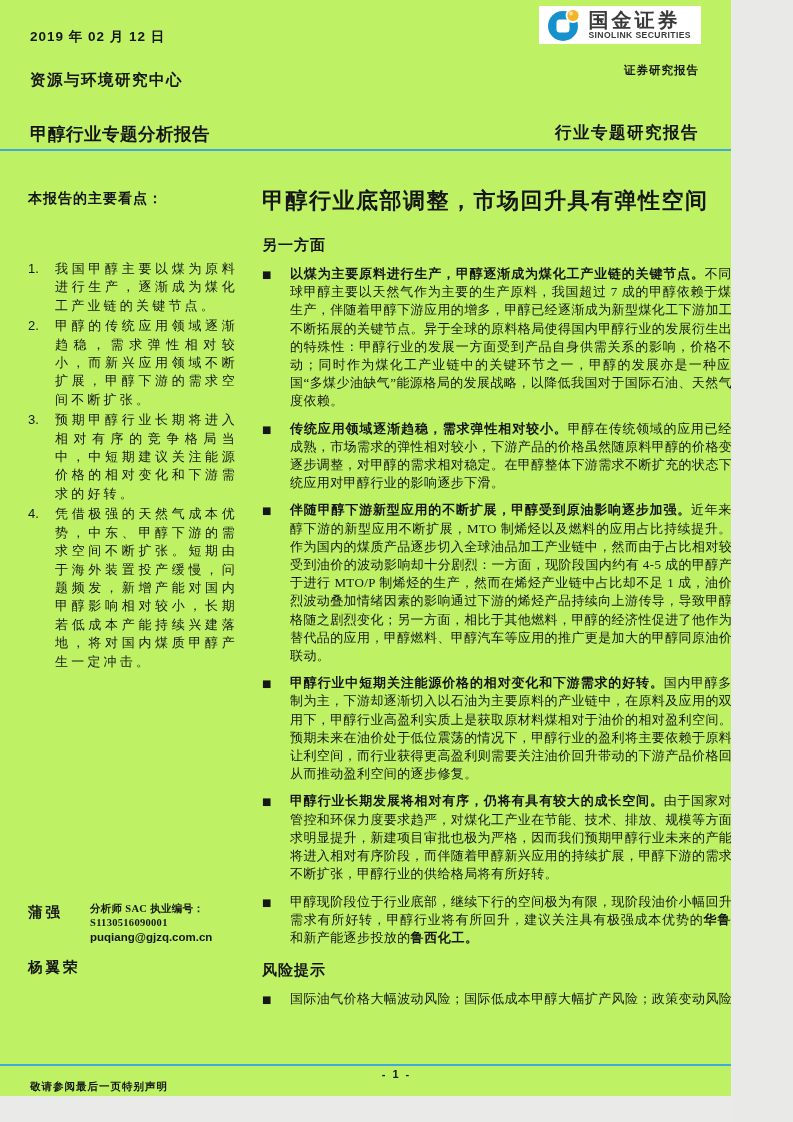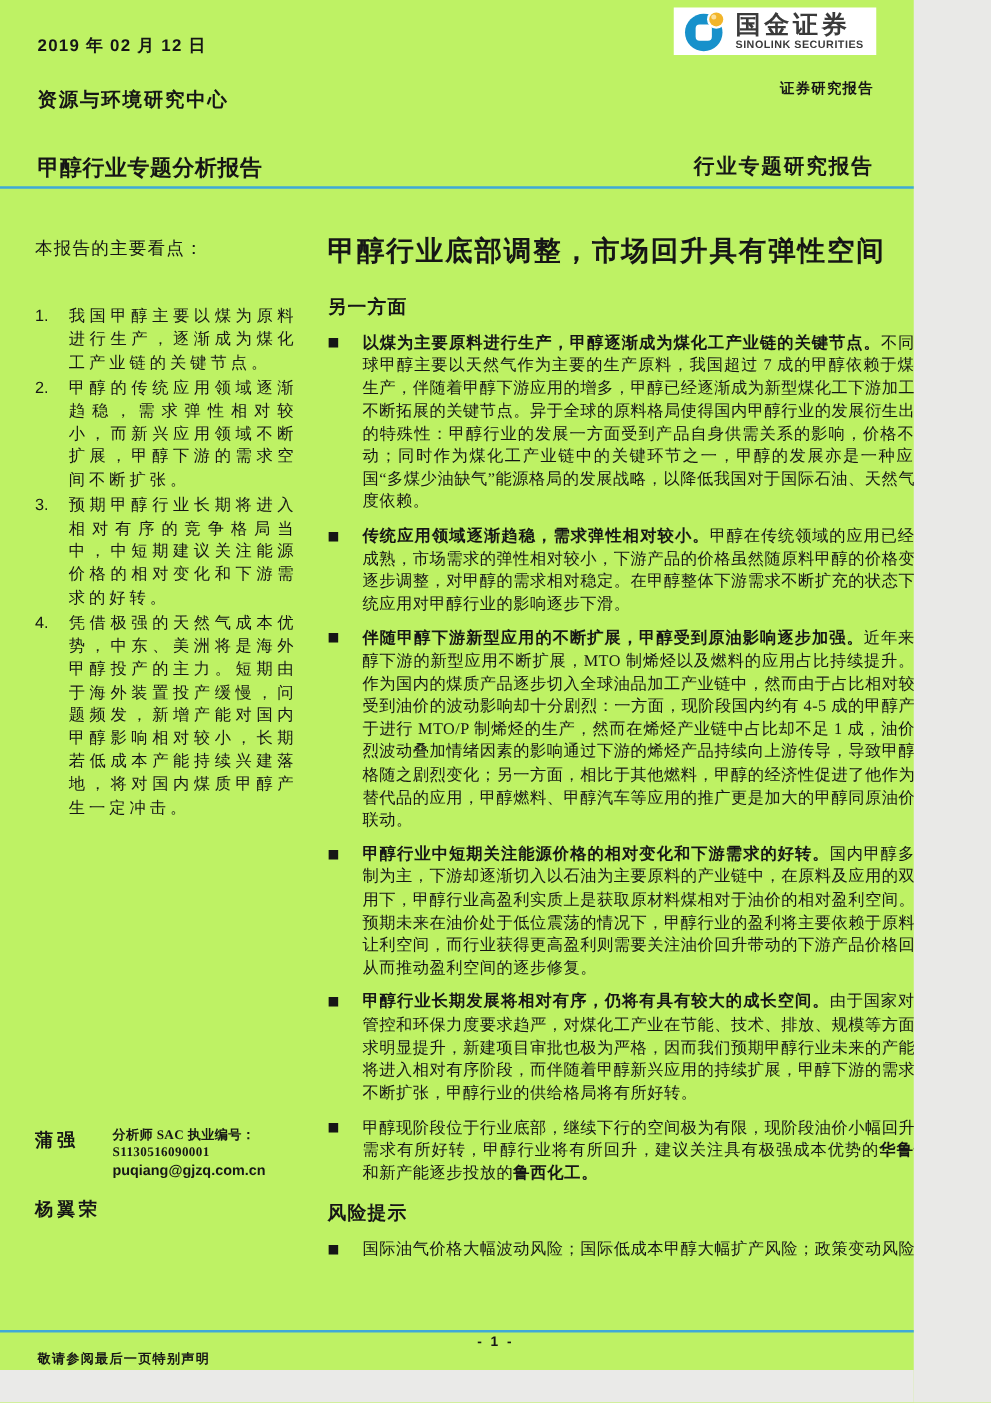--- a/index.html
+++ b/index.html
@@ -58,22 +58,22 @@
     font-weight:bold; font-size:16.5px; letter-spacing:1.5px;
   }
   .header-rule {
     position:absolute; left:0; top:149px;
     width:793px; height:2px; background:#3fa9d8;
   }
 
   
   .sidebar { position:absolute; left:28px; top:190px; width:210px; }
   .sidebar-heading {
-    font-weight:normal; font-size:14px; letter-spacing:1px;
-    margin-bottom:36px;
+    font-weight:bold; font-size:14px; letter-spacing:1px;
+    margin-bottom:52px;
   }
   .sb-item { display:flex; margin-bottom:2px; }
   .sb-num {
     flex:0 0 27px;
     font-family:"Liberation Sans","DejaVu Sans",sans-serif;
     font-size:13px; line-height:18.4px;
   }
   .sb-text {
     flex:1;
     font-size:13px; line-height:18.4px;
@@ -176,21 +176,21 @@
     <div class="sb-item">
       <span class="sb-num">2.</span>
       <span class="sb-text">甲醇的传统应用领域逐渐趋稳，需求弹性相对较小，而新兴应用领域不断扩展，甲醇下游的需求空间不断扩张。</span>
     </div>
     <div class="sb-item">
       <span class="sb-num">3.</span>
       <span class="sb-text">预期甲醇行业长期将进入相对有序的竞争格局当中，中短期建议关注能源价格的相对变化和下游需求的好转。</span>
     </div>
     <div class="sb-item">
       <span class="sb-num">4.</span>
-      <span class="sb-text">凭借极强的天然气成本优势，中东、美洲将是海外甲醇投产的主力。短期由于海外装置投产缓慢，问题频发，新增产能对国内甲醇影响相对较小，长期若低成本产能持续兴建落地，将对国内煤质甲醇产生一定冲击。</span>
+      <span class="sb-text">凭借极强的天然气成本优势，中东、甲醇下游的需求空间不断扩张。短期由于海外装置投产缓慢，问题频发，新增产能对国内甲醇影响相对较小，长期若低成本产能持续兴建落地，将对国内煤质甲醇产生一定冲击。</span>
     </div>
 
     <div class="analysts">
       <div class="analyst-row">
         <div class="analyst-name">蒲强</div>
         <div class="analyst-info">
           <div class="analyst-role">分析师 SAC 执业编号：S1130516090001</div>
           <div class="analyst-email">puqiang@gjzq.com.cn</div>
         </div>
       </div>

